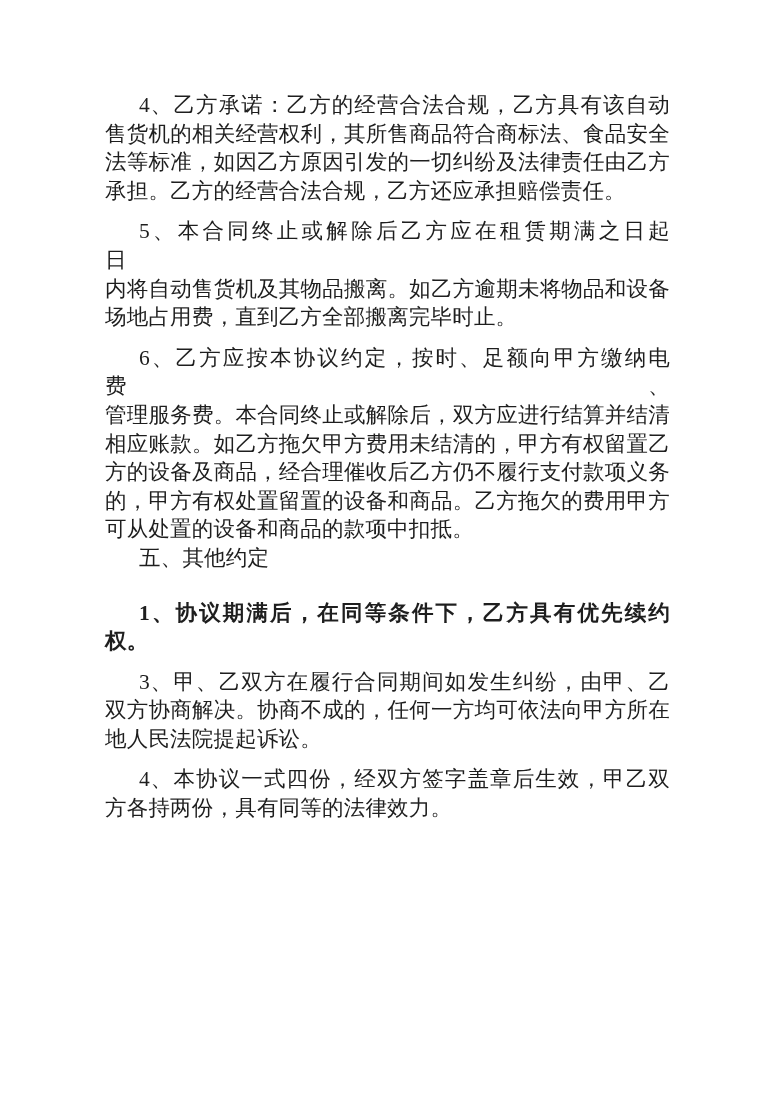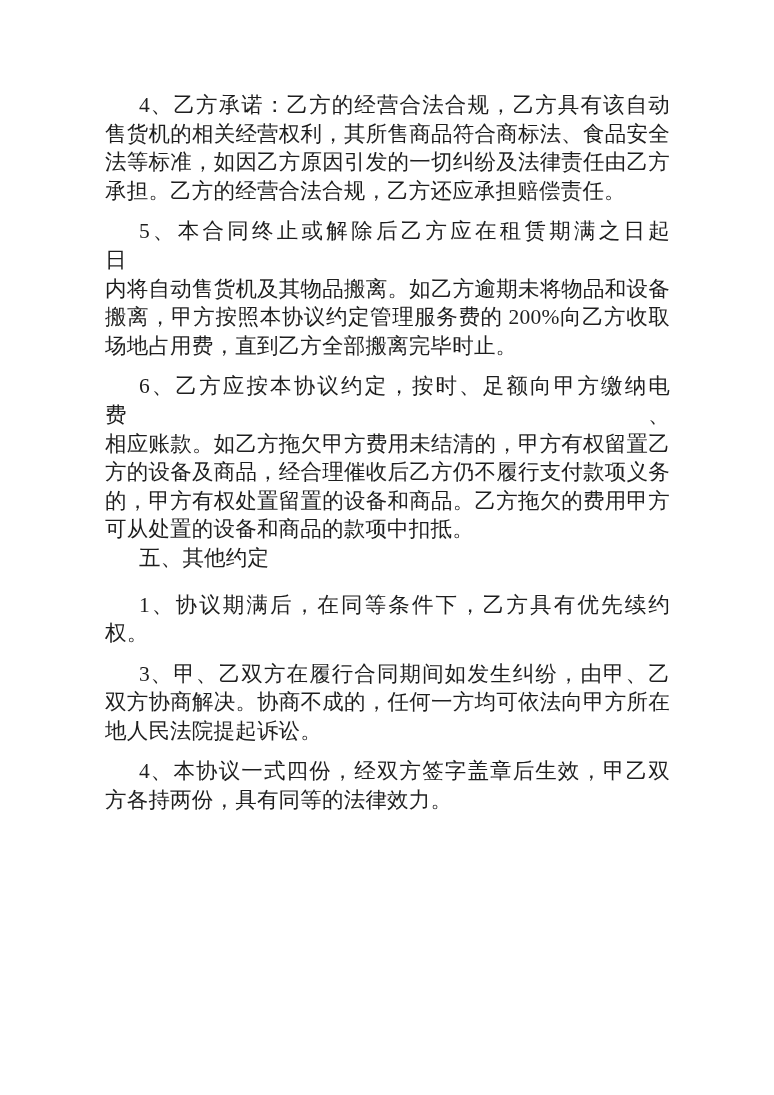--- a/index.html
+++ b/index.html
@@ -31,21 +31,21 @@
     text-align-last: justify;
   }
   .para .line:first-child {
     text-indent: 34px;
   }
   .para .line:last-child {
     text-align-last: auto;
   }
   .mt0  { margin-top: 0; }
   .mt6  { margin-top: 12px; }
-  .mt11 { margin-top: 18px; }
+  .mt11 { margin-top: 26px; font-weight: bold; }
   .mt12 { margin-top: 12px; }
   .mt17 { margin-top: 17px; }
   .signature {
     display: flex;
     margin-top: 88px;
     padding-left: 20px;
     font-weight: bold;
     letter-spacing: 4px;
     white-space: pre;
     justify-content: space-between;
@@ -63,26 +63,26 @@
     <div class="para mt0">
         <span class="line">4、乙方承诺：乙方的经营合法合规，乙方具有该自动</span>
         <span class="line">售货机的相关经营权利，其所售商品符合商标法、食品安全</span>
         <span class="line">法等标准，如因乙方原因引发的一切纠纷及法律责任由乙方</span>
         <span class="line">承担。乙方的经营合法合规，乙方还应承担赔偿责任。</span>
       </div>
 
     <div class="para mt12">
         <span class="line">5、本合同终止或解除后乙方应在租赁期满之日起　　日</span>
         <span class="line">内将自动售货机及其物品搬离。如乙方逾期未将物品和设备</span>
-        <span class="line">搬离，甲方按照本协议约定管理服务费的 200%向乙方收取</span>
         <span class="line">场地占用费，直到乙方全部搬离完毕时止。</span>
       </div>
 
     <div class="para mt6">
         <span class="line">6、乙方应按本协议约定，按时、足额向甲方缴纳电费、</span>
+        <span class="line">管理服务费。本合同终止或解除后，双方应进行结算并结清</span>
         <span class="line">相应账款。如乙方拖欠甲方费用未结清的，甲方有权留置乙</span>
         <span class="line">方的设备及商品，经合理催收后乙方仍不履行支付款项义务</span>
         <span class="line">的，甲方有权处置留置的设备和商品。乙方拖欠的费用甲方</span>
         <span class="line">可从处置的设备和商品的款项中扣抵。</span>
       </div>
 
     <div class="para mt0">
         <span class="line">五、其他约定</span>
       </div>
 

